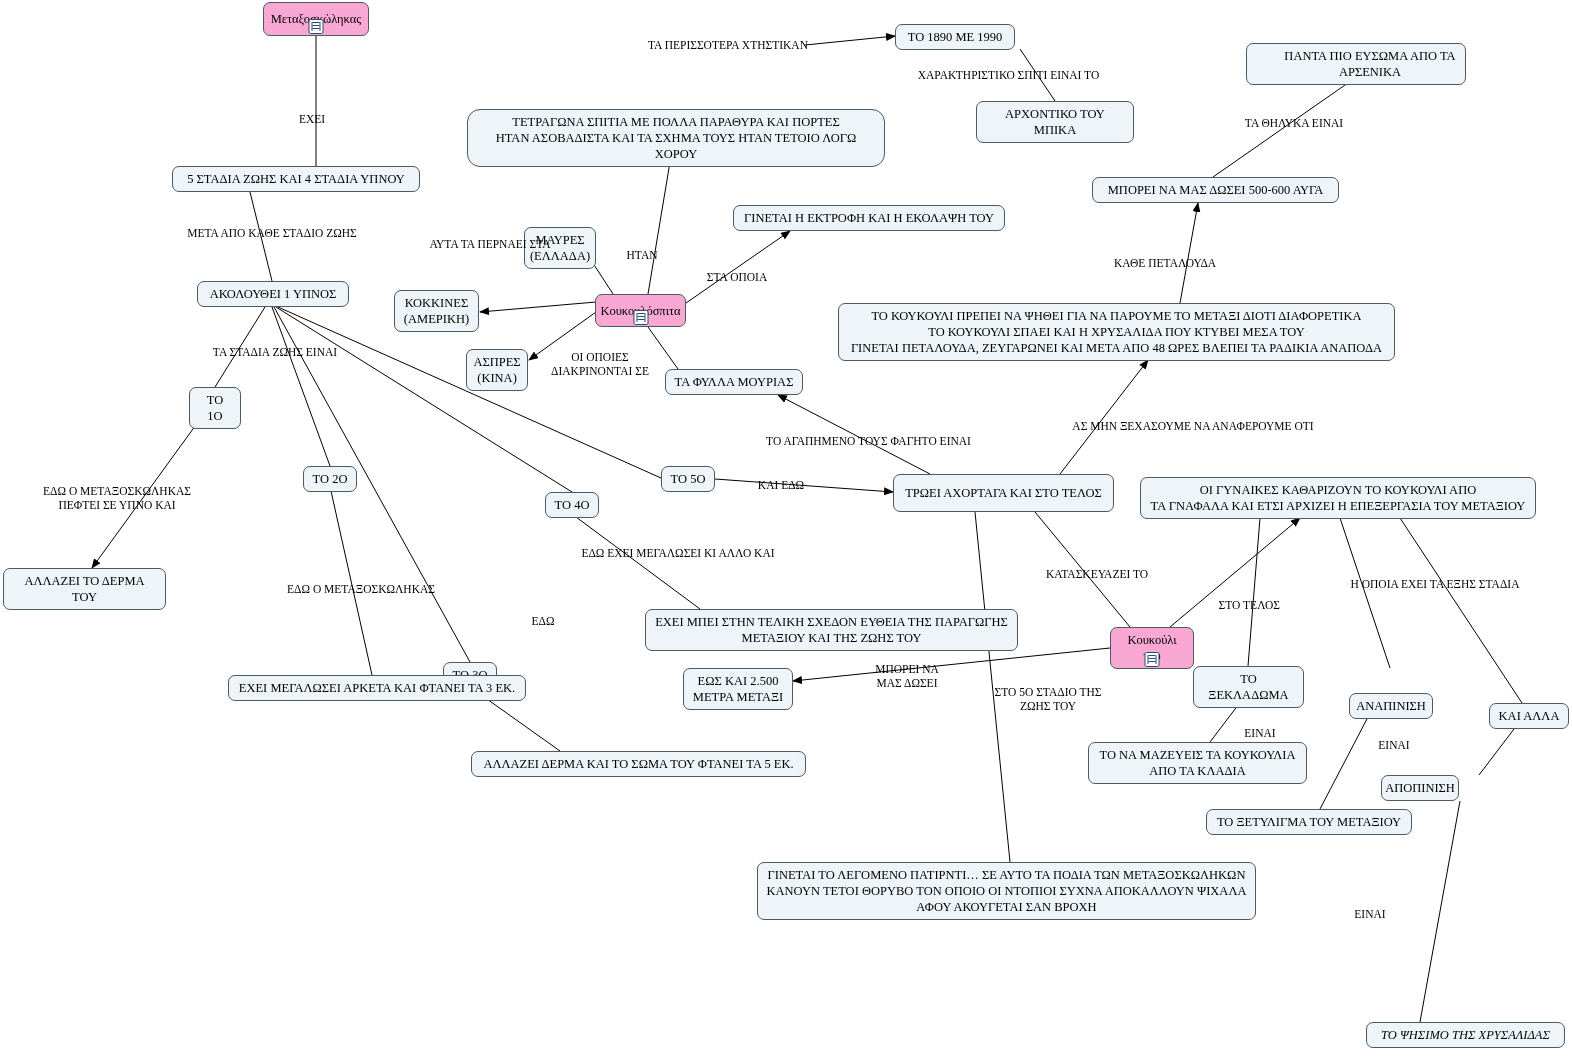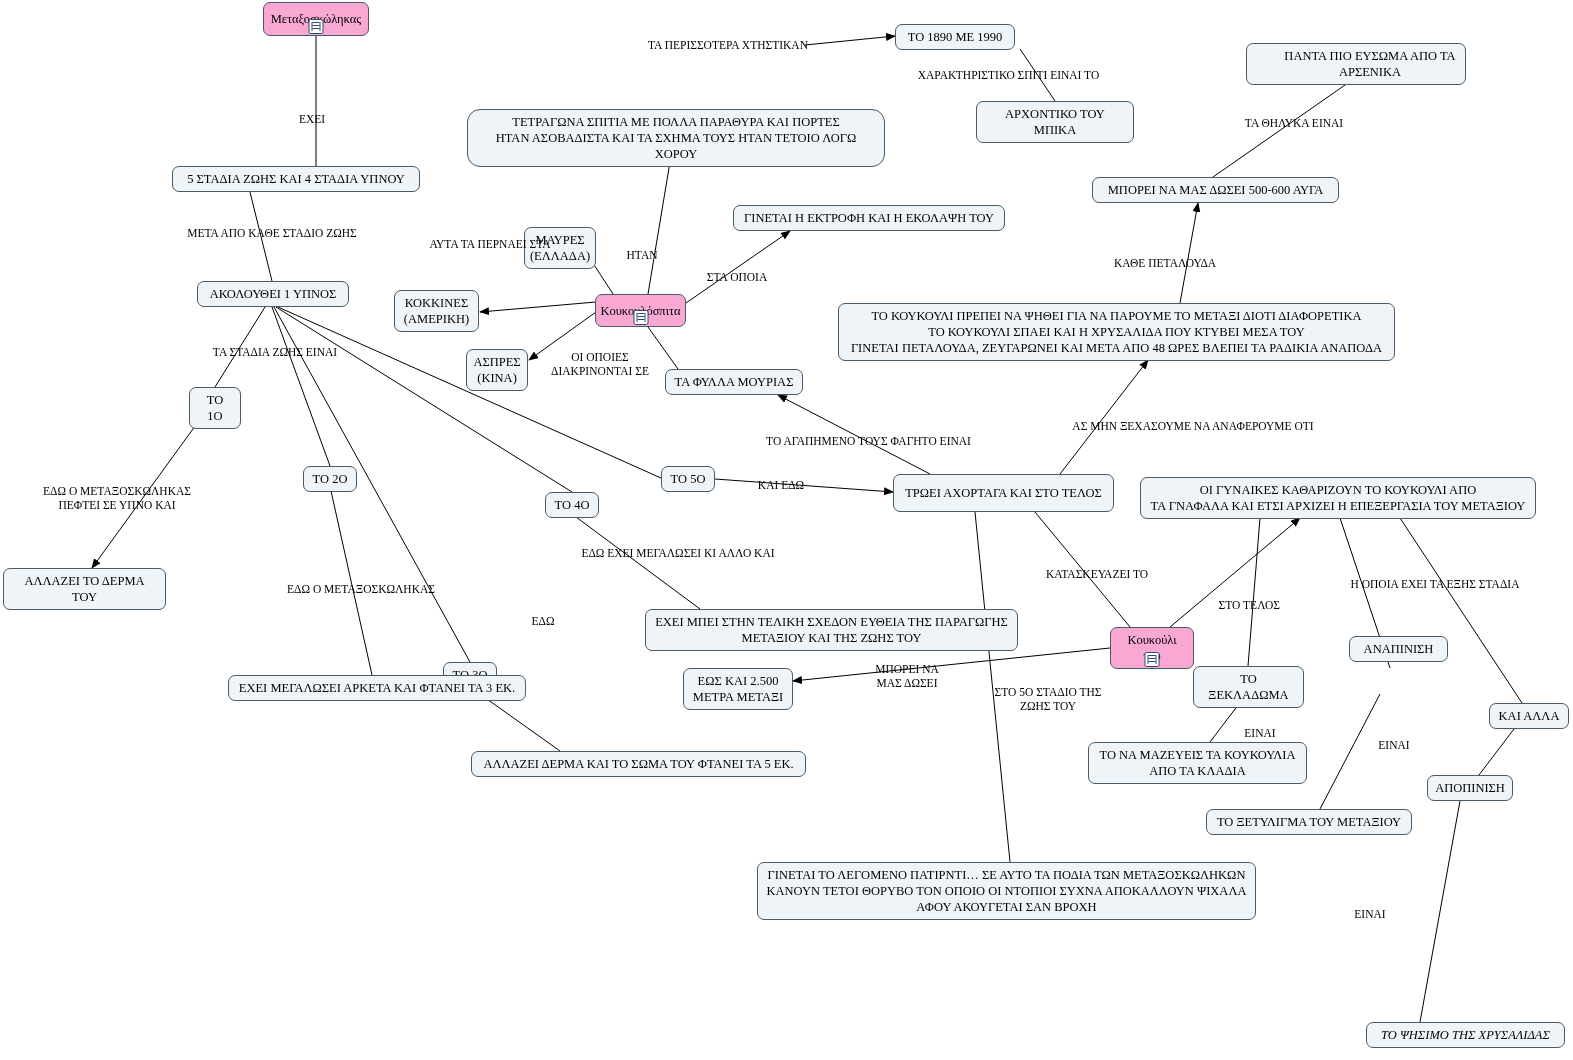--- a/index.html
+++ b/index.html
@@ -158,23 +158,23 @@
       <div class="node plain" style="left: 1246px; top: 43px; width: 220px; min-height: 26px; padding-left: 36px;"><span>ΠΑΝΤΑ ΠΙΟ ΕΥΣΩΜΑ ΑΠΟ ΤΑ ΑΡΣΕΝΙΚΑ</span></div>
       <div class="node plain" style="left: 838px; top: 303px; width: 557px; min-height: 57px;"><span>ΤΟ ΚΟΥΚΟΥΛΙ ΠΡΕΠΕΙ ΝΑ ΨΗΘΕΙ ΓΙΑ ΝΑ ΠΑΡΟΥΜΕ ΤΟ ΜΕΤΑΞΙ ΔΙΟΤΙ ΔΙΑΦΟΡΕΤΙΚΑ
 ΤΟ ΚΟΥΚΟΥΛΙ ΣΠΑΕΙ ΚΑΙ Η ΧΡΥΣΑΛΙΔΑ ΠΟΥ ΚΤΥΒΕΙ ΜΕΣΑ ΤΟΥ
 ΓΙΝΕΤΑΙ ΠΕΤΑΛΟΥΔΑ, ΖΕΥΓΑΡΩΝΕΙ ΚΑΙ ΜΕΤΑ ΑΠΟ 48 ΩΡΕΣ ΒΛΕΠΕΙ ΤΑ ΡΑΔΙΚΙΑ ΑΝΑΠΟΔΑ</span></div>
       <div class="node plain" style="left: 1140px; top: 477px; width: 396px; min-height: 41px;"><span>ΟΙ ΓΥΝΑΙΚΕΣ ΚΑΘΑΡΙΖΟΥΝ ΤΟ ΚΟΥΚΟΥΛΙ ΑΠΟ
 ΤΑ ΓΝΑΦΑΛΑ ΚΑΙ ΕΤΣΙ ΑΡΧΙΖΕΙ Η ΕΠΕΞΕΡΓΑΣΙΑ ΤΟΥ ΜΕΤΑΞΙΟΥ</span></div>
       <div class="node doc" style="left: 1110px; top: 627px; width: 84px; min-height: 33px;"><span>Κουκούλι του</span><span class="doc-badge"></span></div>
       <div class="node plain" style="left: 683px; top: 668px; width: 110px; min-height: 41px;"><span>ΕΩΣ ΚΑΙ 2.500
 ΜΕΤΡΑ ΜΕΤΑΞΙ</span></div>
       <div class="node plain" style="left: 1193px; top: 666px; width: 111px; min-height: 26px;"><span>ΤΟ ΞΕΚΛΑΔΩΜΑ</span></div>
-      <div class="node plain" style="left: 1349px; top: 636px; width: 99px; min-height: 26px;"><span>ΑΝΑΠΙΝΙΣΗ</span></div>
+      <div class="node plain" style="left: 1349px; top: 693px; width: 84px; min-height: 26px;"><span>ΑΝΑΠΙΝΙΣΗ</span></div>
       <div class="node plain" style="left: 1489px; top: 703px; width: 80px; min-height: 26px;"><span>ΚΑΙ ΑΛΛΑ</span></div>
-      <div class="node plain" style="left: 1427px; top: 775px; width: 86px; min-height: 26px;"><span>ΑΠΟΠΙΝΙΣΗ</span></div>
+      <div class="node plain" style="left: 1381px; top: 775px; width: 78px; min-height: 26px;"><span>ΑΠΟΠΙΝΙΣΗ</span></div>
       <div class="node plain" style="left: 1088px; top: 742px; width: 219px; min-height: 41px;"><span>ΤΟ ΝΑ ΜΑΖΕΥΕΙΣ ΤΑ ΚΟΥΚΟΥΛΙΑ
 ΑΠΟ ΤΑ ΚΛΑΔΙΑ</span></div>
       <div class="node plain" style="left: 1206px; top: 809px; width: 206px; min-height: 26px;"><span>ΤΟ ΞΕΤΥΛΙΓΜΑ ΤΟΥ ΜΕΤΑΞΙΟΥ</span></div>
       <div class="node plain" style="left: 1366px; top: 1022px; width: 199px; min-height: 26px; font-style: italic;"><span>ΤΟ ΨΗΣΙΜΟ ΤΗΣ ΧΡΥΣΑΛΙΔΑΣ</span></div>
       <div class="node plain" style="left: 757px; top: 862px; width: 499px; min-height: 57px;"><span>ΓΙΝΕΤΑΙ ΤΟ ΛΕΓΟΜΕΝΟ ΠΑΤΙΡΝΤΙ… ΣΕ ΑΥΤΟ ΤΑ ΠΟΔΙΑ ΤΩΝ ΜΕΤΑΞΟΣΚΩΛΗΚΩΝ
 ΚΑΝΟΥΝ ΤΕΤΟΙ ΘΟΡΥΒΟ ΤΟΝ ΟΠΟΙΟ ΟΙ ΝΤΟΠΙΟΙ ΣΥΧΝΑ ΑΠΟΚΑΛΛΟΥΝ ΨΙΧΑΛΑ
 ΑΦΟΥ ΑΚΟΥΓΕΤΑΙ ΣΑΝ ΒΡΟΧΗ</span></div>
     </div>
   <div id="label-layer">
       <div class="elabel" style="left: 282px; top: 112px; width: 60px;">ΕΧΕΙ</div>

